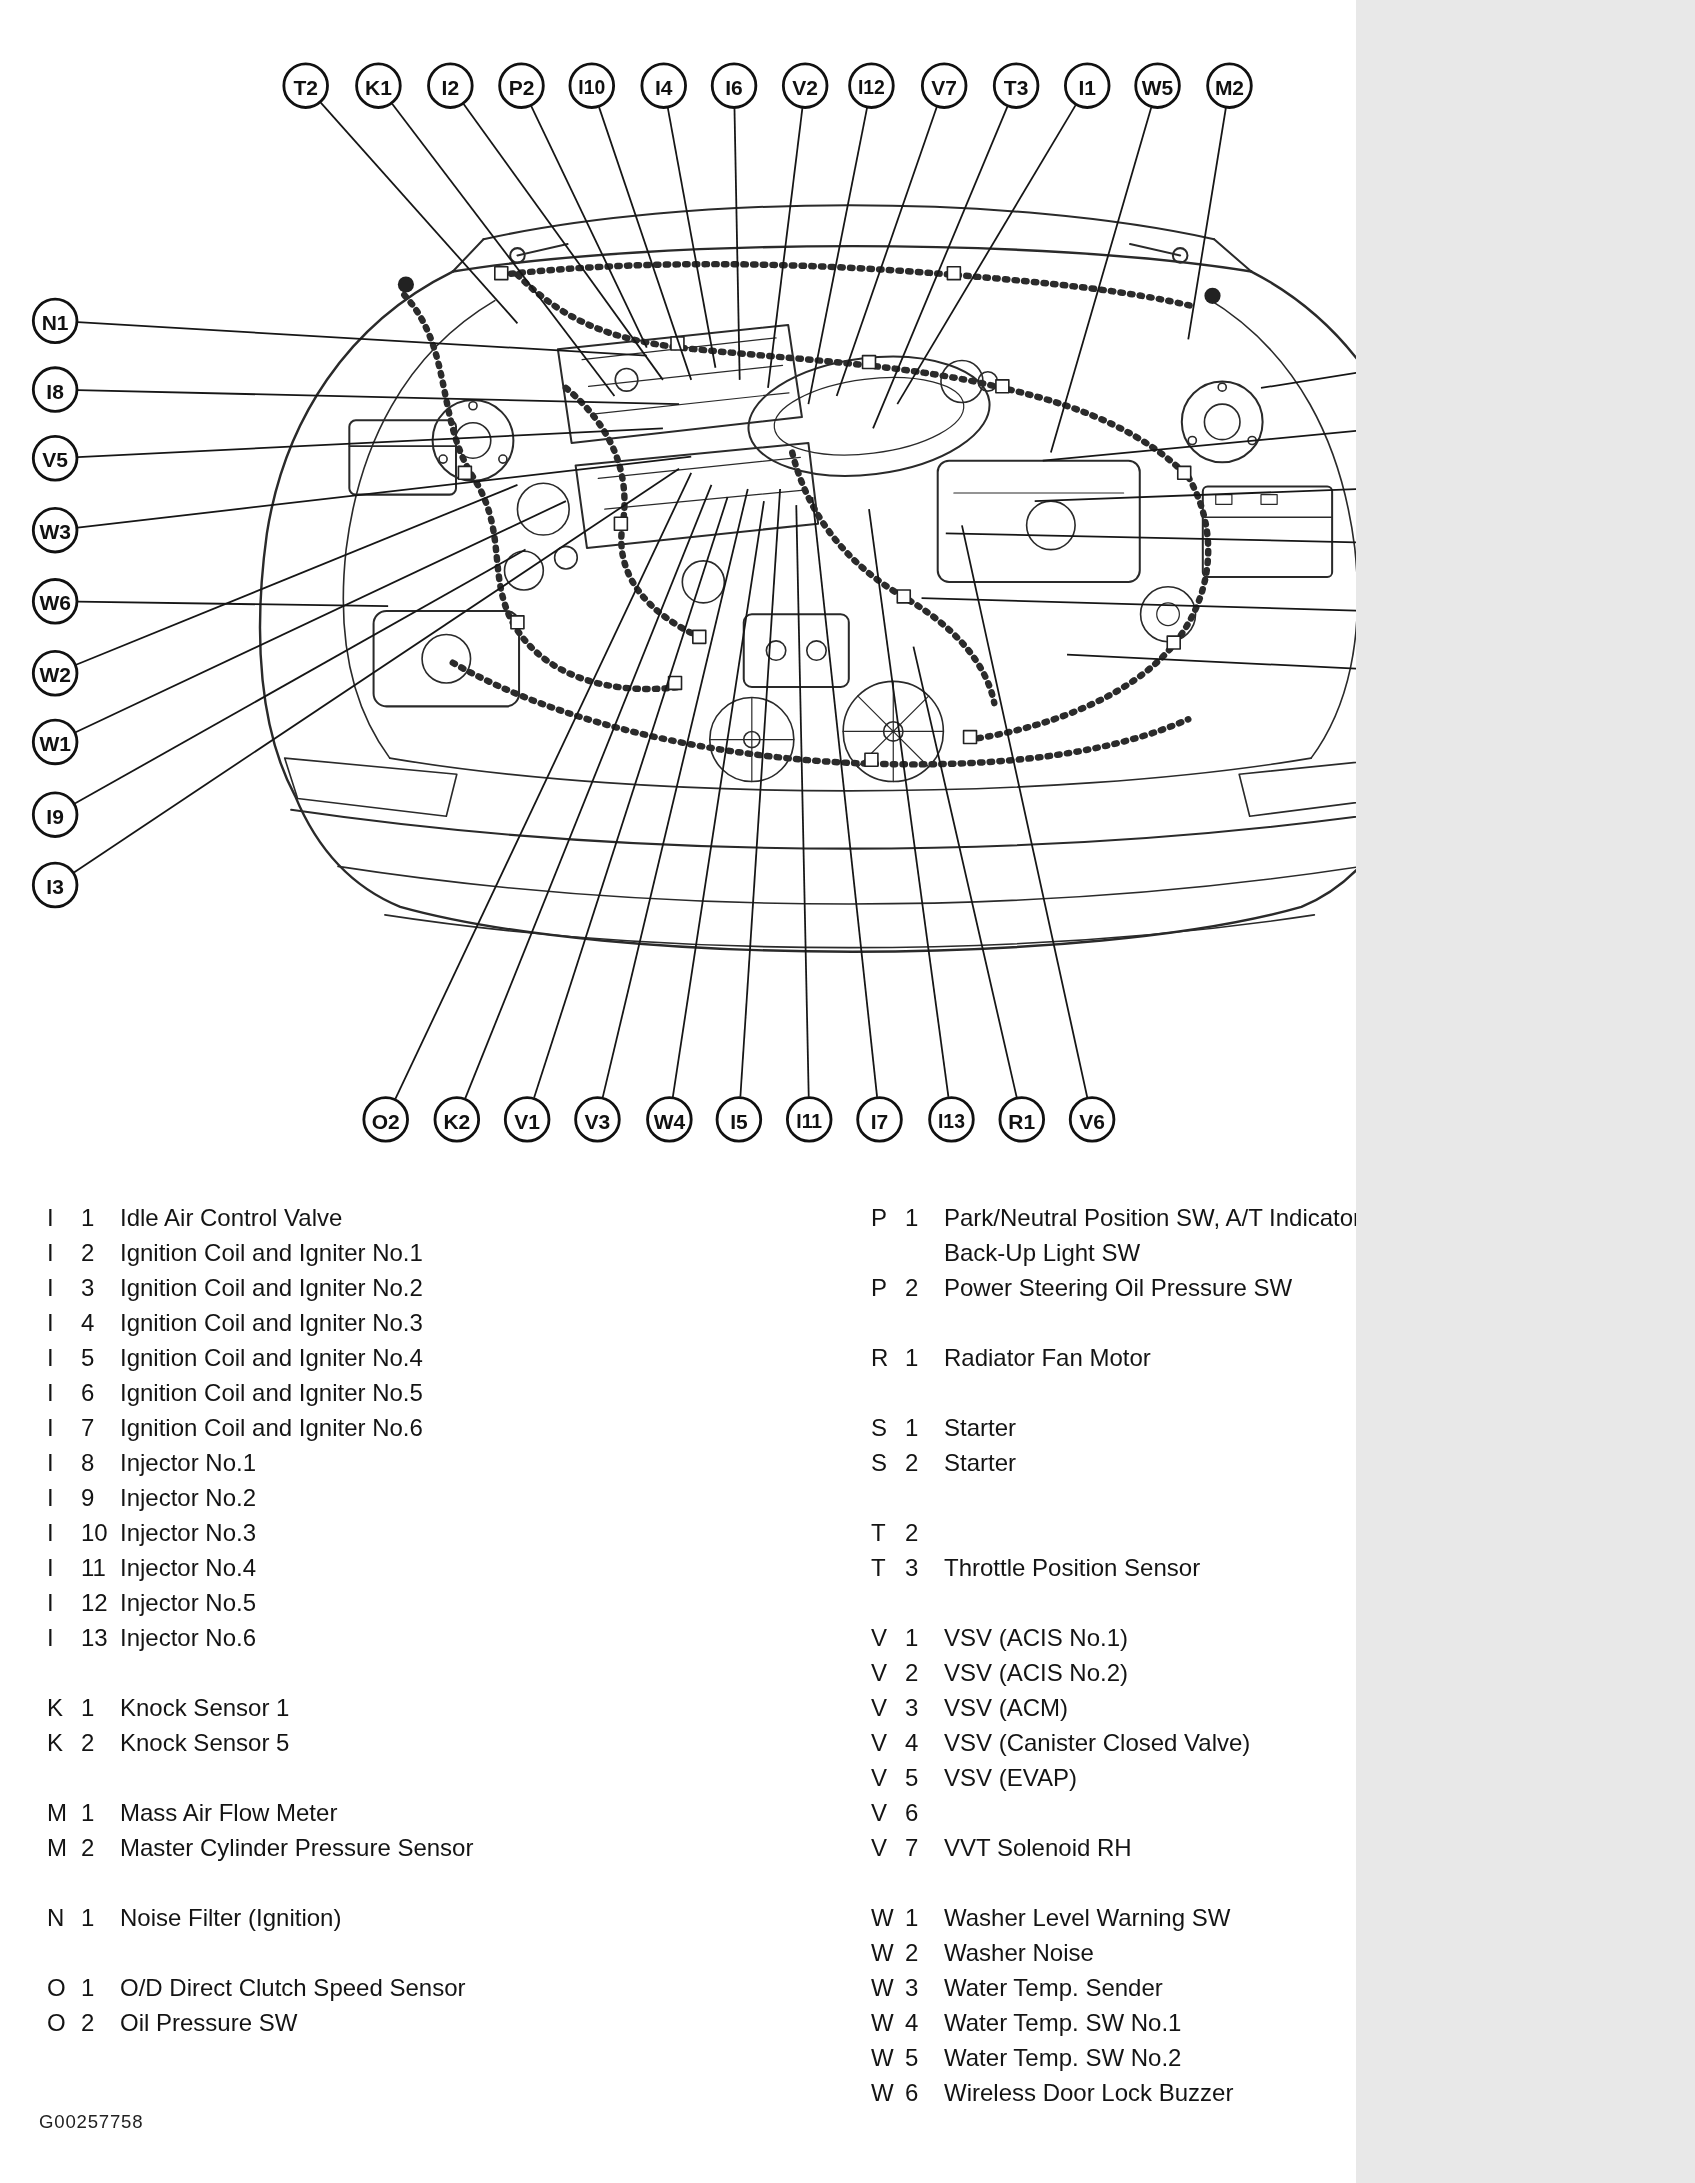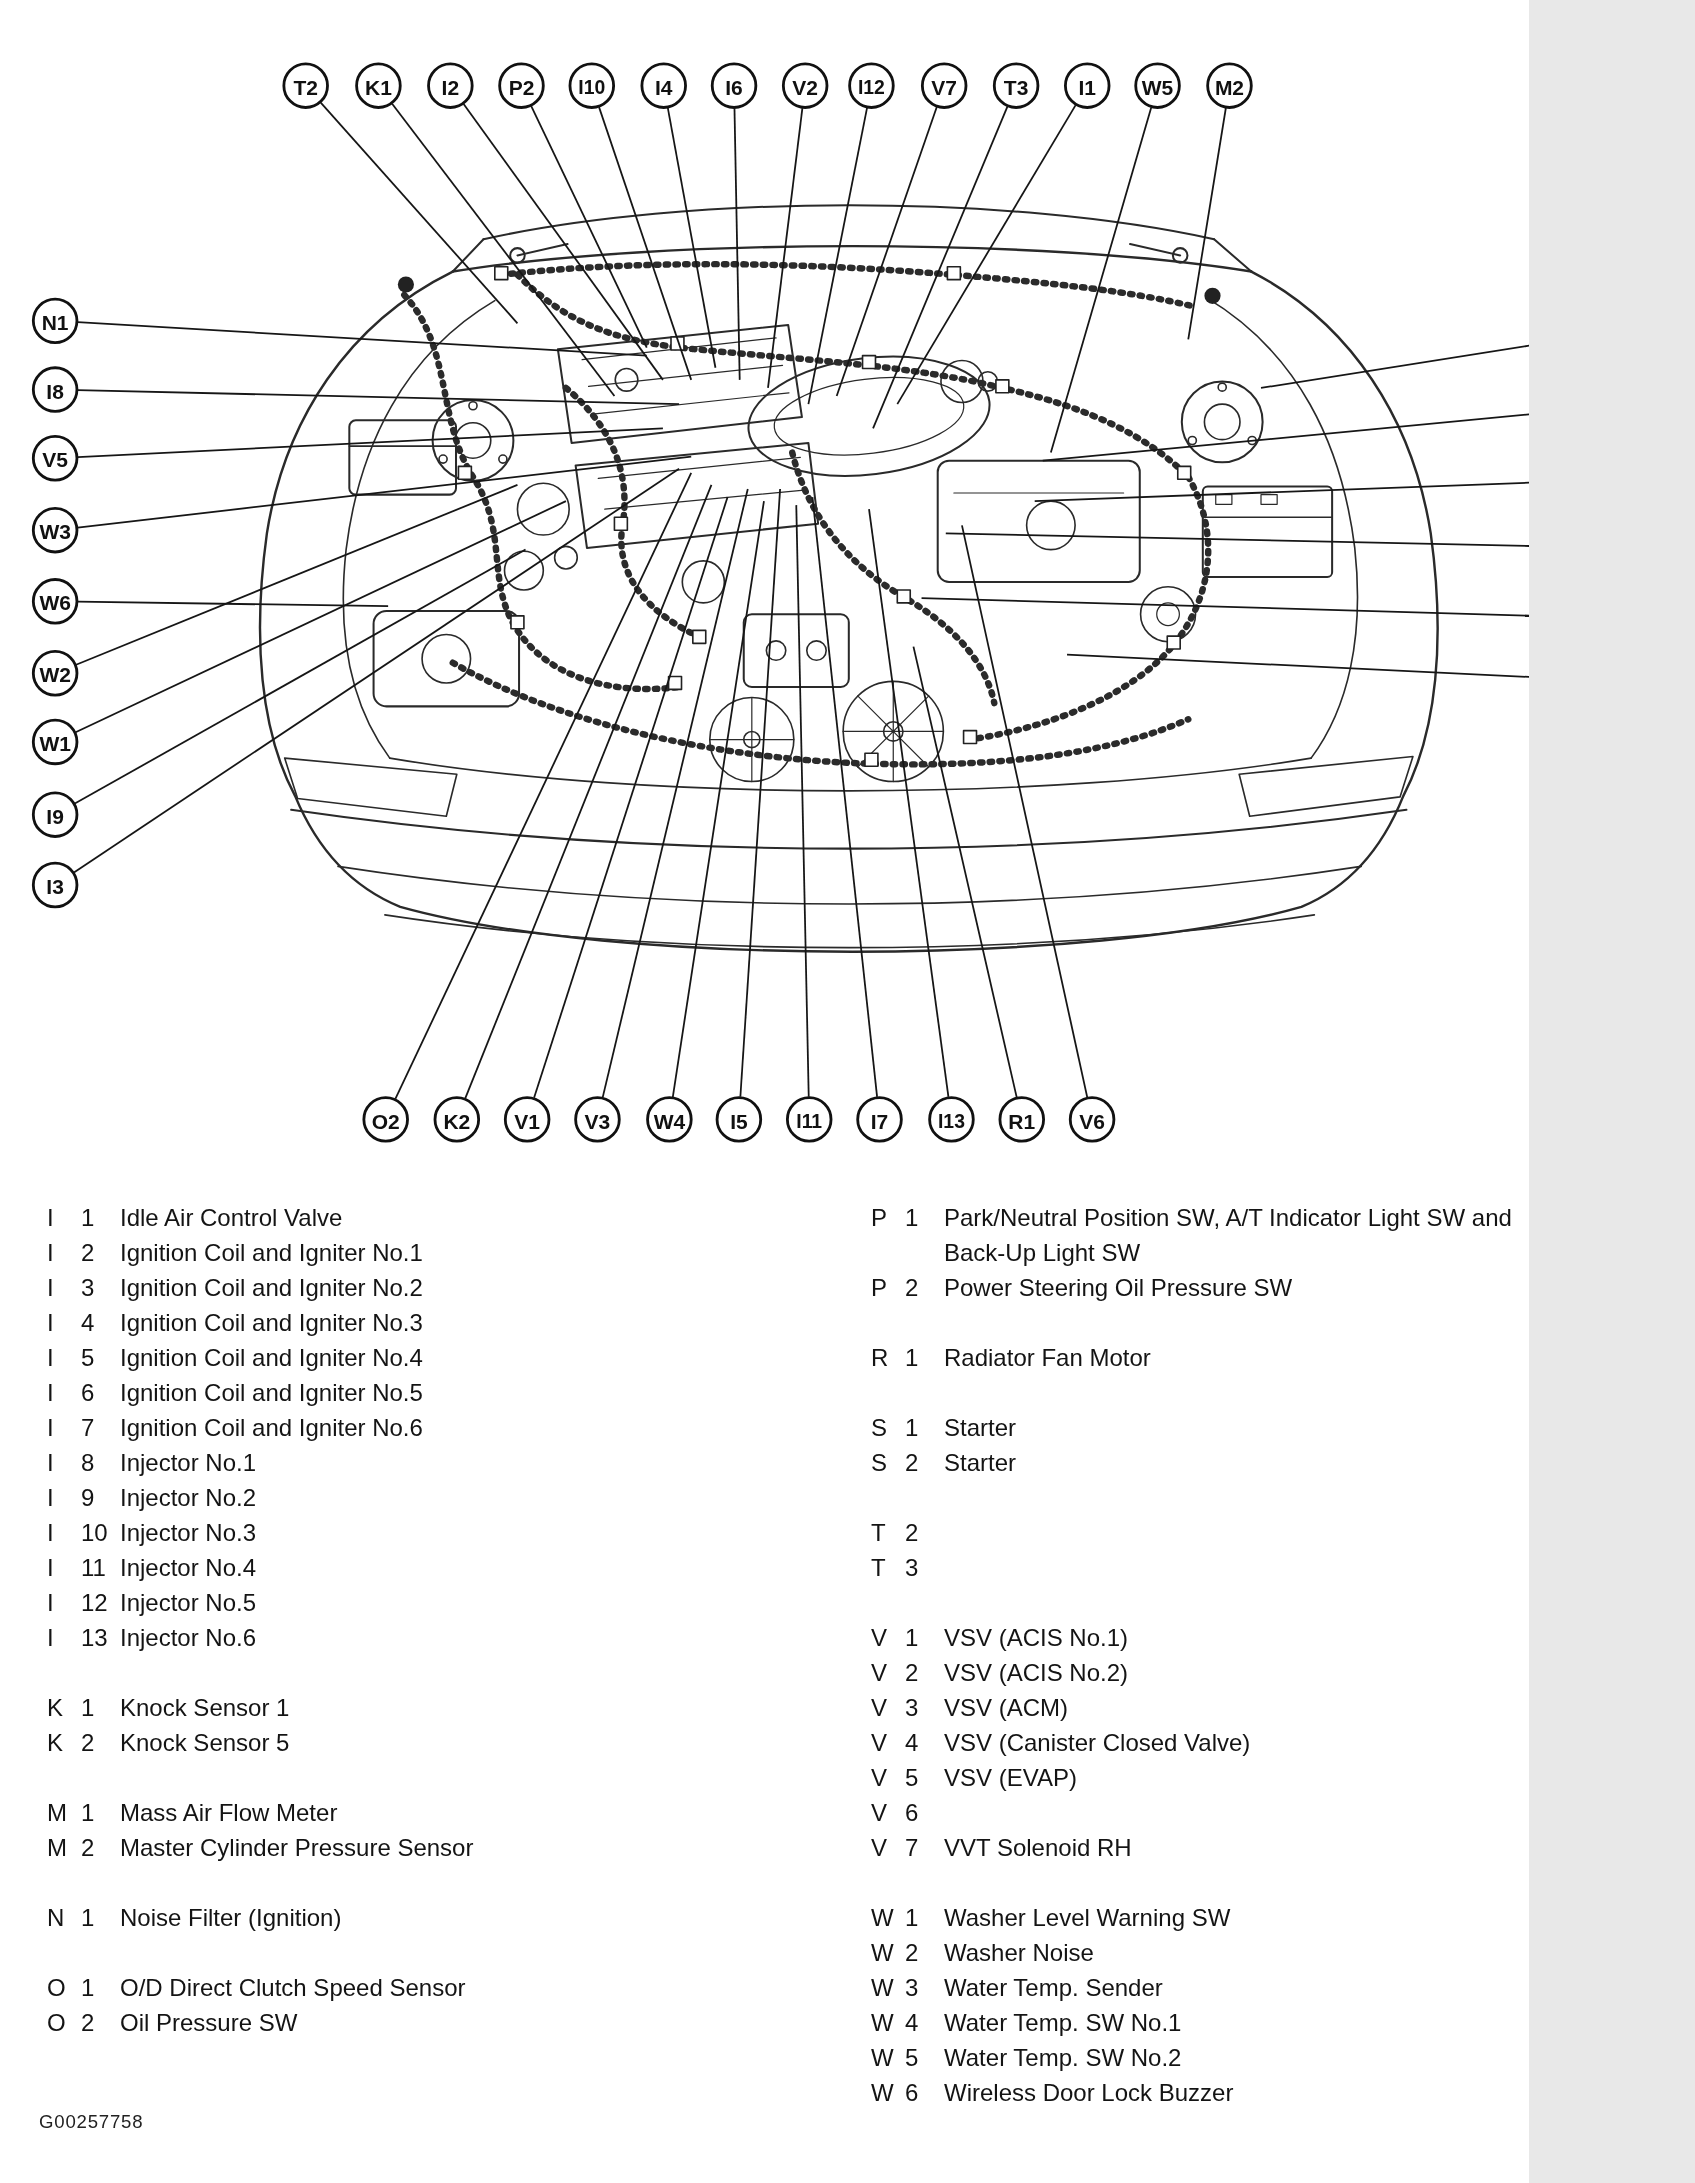--- a/index.html
+++ b/index.html
@@ -1,19 +1,19 @@
 <!DOCTYPE html>
 <html style="font-size:13px"><head>
 <meta charset="utf-8">
 <style>
   * { box-sizing: border-box; }
   html,body { margin:0; padding:0; background:#e8e8e8; }
   .page {
     position: relative;
-    width: 1529px;
+    width: 1356px;
     height: 2183px;
     background: #ffffff;
     font-family: "Liberation Sans", sans-serif;
     color: #141414;
     overflow: hidden;
   }
   #diagram-svg { position:absolute; left:0; top:0; }
   .legend-col {
     position:absolute;
     top:1200px;
@@ -508,20 +508,21 @@
         </div>
       </div>
       <div class="lgroup">
         <div class="lrow">
           <span class="lcode">T</span>
           <span class="lnum">2</span>
         </div>
         <div class="lrow">
           <span class="lcode">T</span>
           <span class="lnum">3</span>
+          <span class="llabel">Throttle Position Sensor</span>
         </div>
       </div>
       <div class="lgroup">
         <div class="lrow">
           <span class="lcode">V</span>
           <span class="lnum">1</span>
           <span class="llabel">VSV (ACIS No.1)</span>
         </div>
         <div class="lrow">
           <span class="lcode">V</span>

